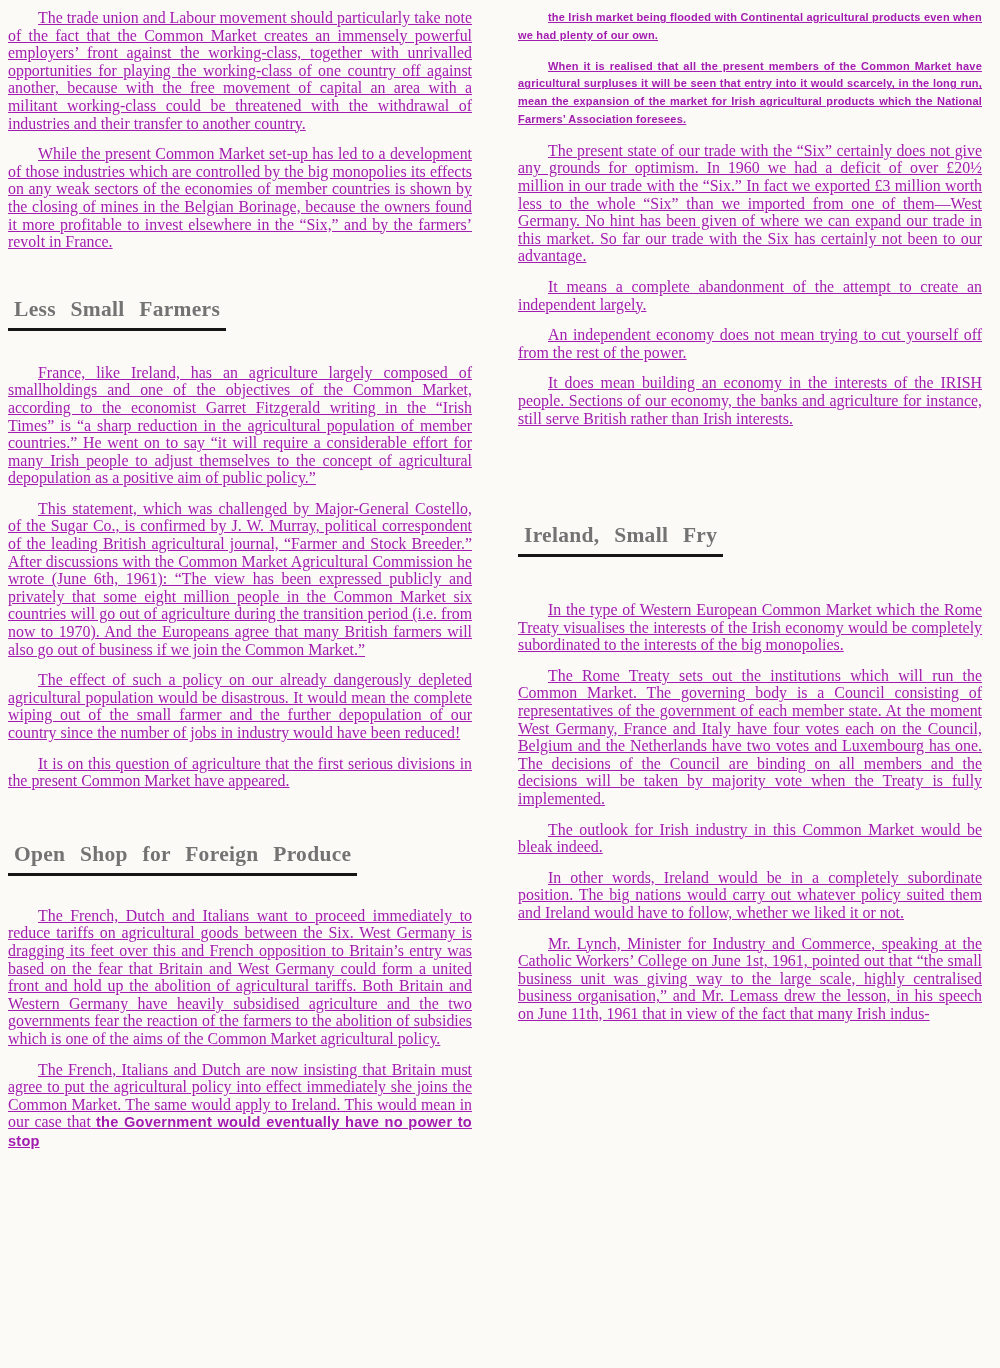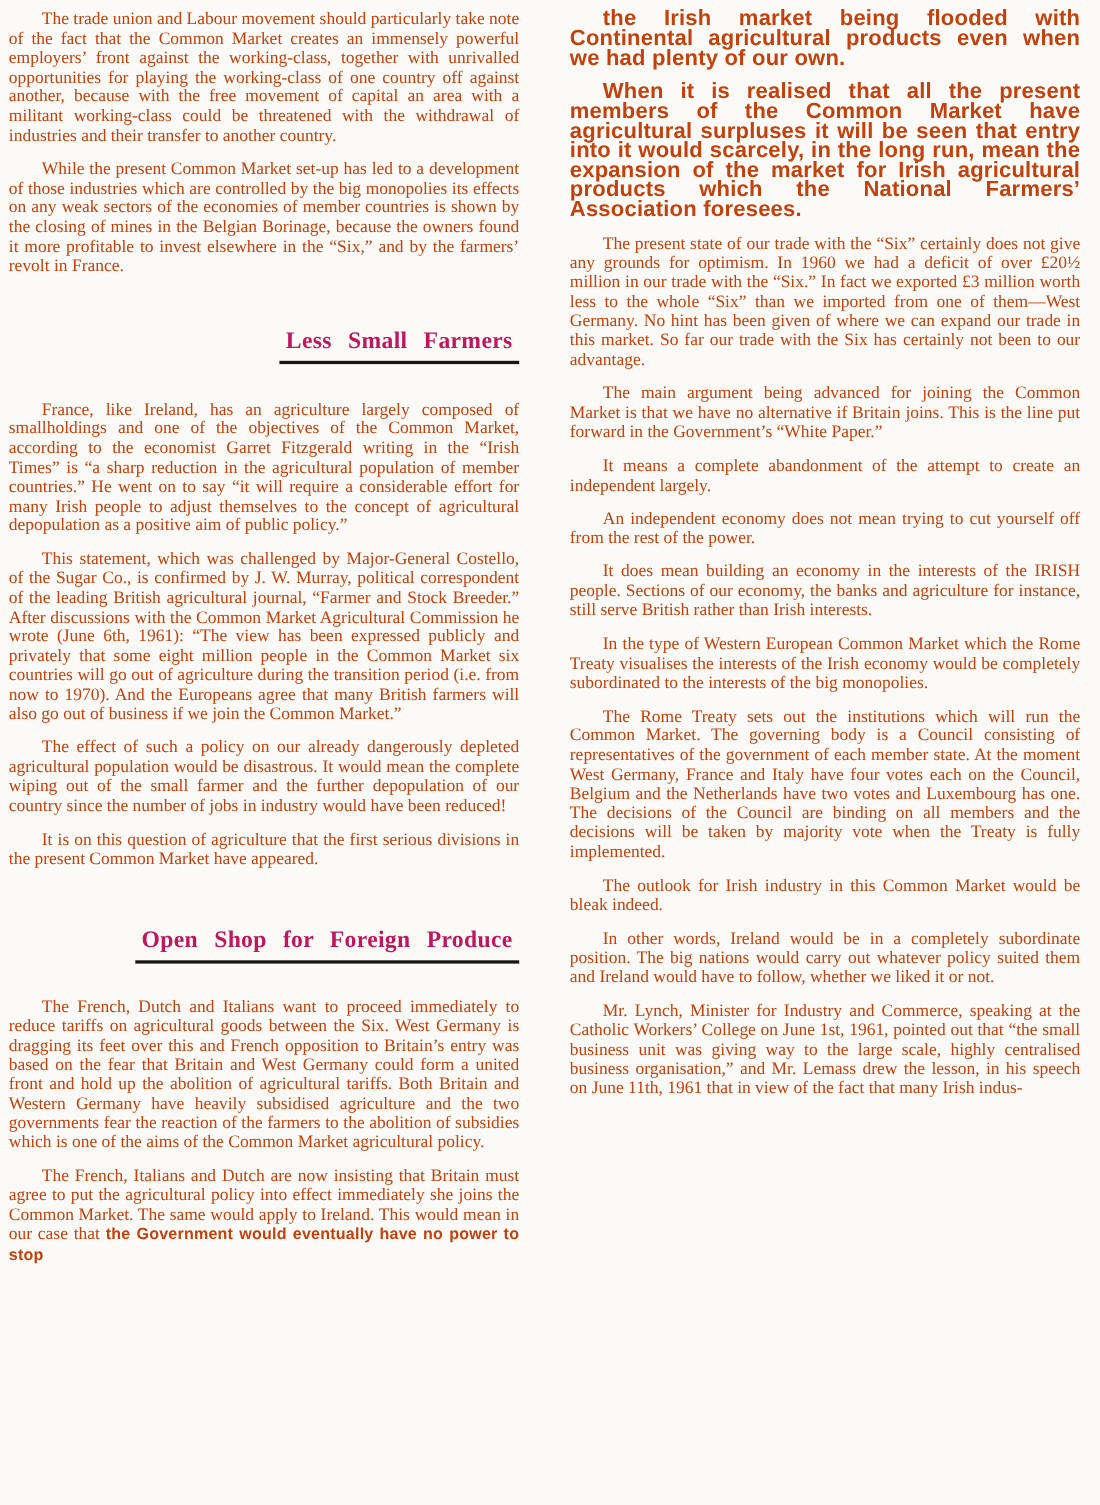--- a/index.html
+++ b/index.html
@@ -21,46 +21,47 @@
     height: 1368px;
   }
   .col {
     flex: 0 0 464px;
     width: 464px;
   }
   .para {
     font-family: "Liberation Serif", serif;
     font-size: 15.9px;
     line-height: 17.6px;
-    color: #c2410c;
+    color: #a21caf;
     text-align: justify;
     text-indent: 30px;
     margin: 0 0 13px 0;
     hyphens: auto;
+    text-decoration: underline;
     -webkit-hyphens: auto;
   }
   .para--bold {
     font-family: "Liberation Sans", sans-serif;
     font-weight: 700;
-    font-size: 20px;
+    font-size: 11px;
     line-height: 17.8px;
     letter-spacing: 0.2px;
   }
   .boldrun {
     font-family: "Liberation Sans", sans-serif;
     font-weight: 700;
     font-size: 14.6px;
     letter-spacing: 0.2px;
   }
   .heading {
     font-family: "Liberation Serif", serif;
     font-weight: 700;
     font-size: 21.5px;
-    color: #be185d;
-    text-align: right;
+    color: #737373;
+    text-align: left;
     margin: 46px 0 33px 0;
   }
   .heading .ht {
     display: inline-block;
     padding: 0 6px 6px 6px;
     border-bottom: 3px solid #161616;
     word-spacing: 9px;
     letter-spacing: 0.3px;
   }
   .heading--open {
@@ -85,24 +86,24 @@
     <p class="para">It is on this question of agriculture that the first serious divisions in the present Common Market have appeared.</p>
     <h2 class="heading heading--open"><span class="ht">Open Shop for Foreign Produce</span></h2>
     <p class="para">The French, Dutch and Italians want to proceed immediately to reduce tariffs on agricultural goods between the Six. West Germany is dragging its feet over this and French opposition to Britain’s entry was based on the fear that Britain and West Germany could form a united front and hold up the abolition of agricultural tariffs. Both Britain and Western Germany have heavily subsidised agriculture and the two governments fear the reaction of the farmers to the abolition of subsidies which is one of the aims of the Common Market agricultural policy.</p>
     <p class="para"><span>The French, Italians and Dutch are now insisting that Britain must agree to put the agricultural policy into effect immediately she joins the Common Market. The same would apply to Ireland. This would mean in our case that</span> <span class="boldrun">the Government would eventually have no power to stop</span></p>
   </div>
 
   <div class="col">
     <p class="para para--bold">the Irish market being flooded with Continental agricultural products even when we had plenty of our own.</p>
     <p class="para para--bold">When it is realised that all the present members of the Common Market have agricultural surpluses it will be seen that entry into it would scarcely, in the long run, mean the expansion of the market for Irish agricultural products which the National Farmers’ Association foresees.</p>
     <p class="para">The present state of our trade with the “Six” certainly does not give any grounds for optimism. In 1960 we had a deficit of over £20½ million in our trade with the “Six.” In fact we exported £3 million worth less to the whole “Six” than we imported from one of them—West Germany. No hint has been given of where we can expand our trade in this market. So far our trade with the Six has certainly not been to our advantage.</p>
-    <p class="para">The main argument being advanced for joining the Common Market is that we have no alternative if Britain joins. This is the line put forward in the Government’s “White Paper.”</p>
     <p class="para">It means a complete abandonment of the attempt to create an independent largely.</p>
     <p class="para">An independent economy does not mean trying to cut yourself off from the rest of the power.</p>
     <p class="para">It does mean building an economy in the interests of the IRISH people. Sections of our economy, the banks and agriculture for instance, still serve British rather than Irish interests.</p>
+    <h2 class="heading heading--fry"><span class="ht">Ireland, Small Fry</span></h2>
     <p class="para">In the type of Western European Common Market which the Rome Treaty visualises the interests of the Irish economy would be completely subordinated to the interests of the big monopolies.</p>
     <p class="para">The Rome Treaty sets out the institutions which will run the Common Market. The governing body is a Council consisting of representatives of the government of each member state. At the moment West Germany, France and Italy have four votes each on the Council, Belgium and the Netherlands have two votes and Luxembourg has one. The decisions of the Council are binding on all members and the decisions will be taken by majority vote when the Treaty is fully implemented.</p>
     <p class="para">The outlook for Irish industry in this Common Market would be bleak indeed.</p>
     <p class="para">In other words, Ireland would be in a completely subordinate position. The big nations would carry out whatever policy suited them and Ireland would have to follow, whether we liked it or not.</p>
     <p class="para">Mr. Lynch, Minister for Industry and Commerce, speaking at the Catholic Workers’ College on June 1st, 1961, pointed out that “the small business unit was giving way to the large scale, highly centralised business organisation,” and Mr. Lemass drew the lesson, in his speech on June 11th, 1961 that in view of the fact that many Irish indus-</p>
   </div>
 
 </div>
 
 </body></html>

